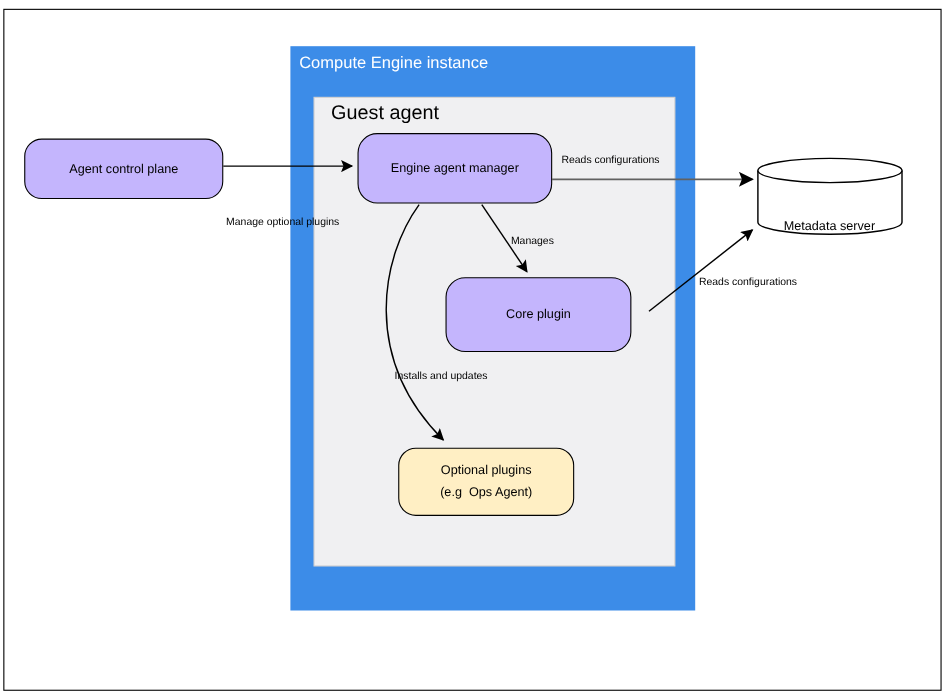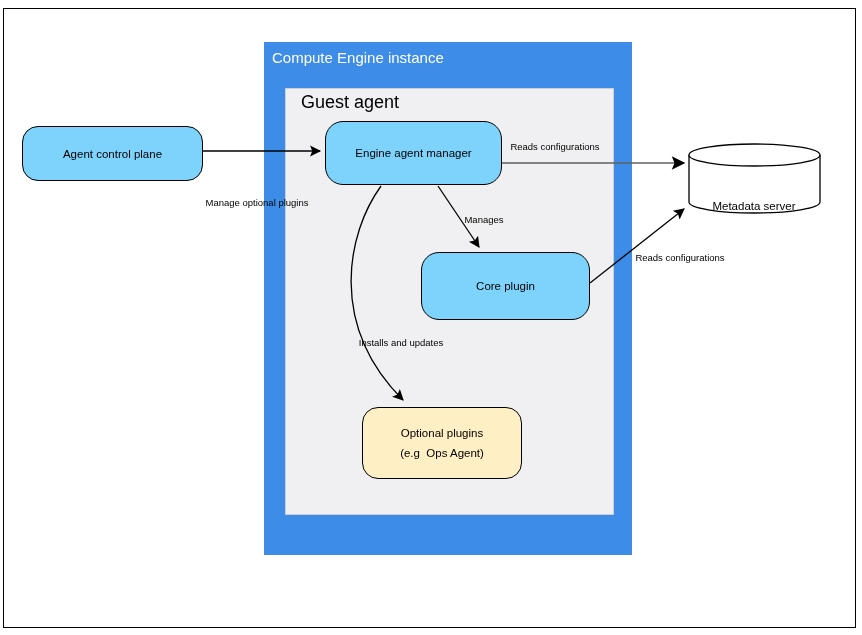--- a/index.html
+++ b/index.html
@@ -42,31 +42,31 @@
 
   svg.wires {
     position: absolute; left: 0; top: 0;
     width: 862px; height: 635px;
     pointer-events: none;
   }
 
   .node {
     position: absolute;
     border: 1.3px solid #000;
-    background: #7dd3fc;
+    background: #c4b5fd;
     display: flex; align-items: center; justify-content: center;
     flex-direction: column;
     text-align: center;
     font-size: 11.5px;
     line-height: 20px;
   }
   .node-acp  { left: 22px;  top: 126px; width: 181px; height: 55px; border-radius: 16px; }
   .node-gam  { left: 325px; top: 121px; width: 177px; height: 64px; border-radius: 18px; }
-  .node-core { left: 421px; top: 252px; width: 169px; height: 68px; border-radius: 18px; }
-  .node-opt  { left: 362px; top: 407px; width: 160px; height: 72px; border-radius: 16px;
+  .node-core { left: 405px; top: 252px; width: 169px; height: 68px; border-radius: 18px; }
+  .node-opt  { left: 362px; top: 407px; width: 160px; height: 62px; border-radius: 16px;
                background: #FFEFC4; }
   .node-line { white-space: pre; }
 
   .edge-label {
     position: absolute;
     transform: translate(-50%, -50%);
     font-size: 9.5px;
     white-space: nowrap;
   }
   .lbl-manage       { left: 257px; top: 160px; margin-top: 42px; }

